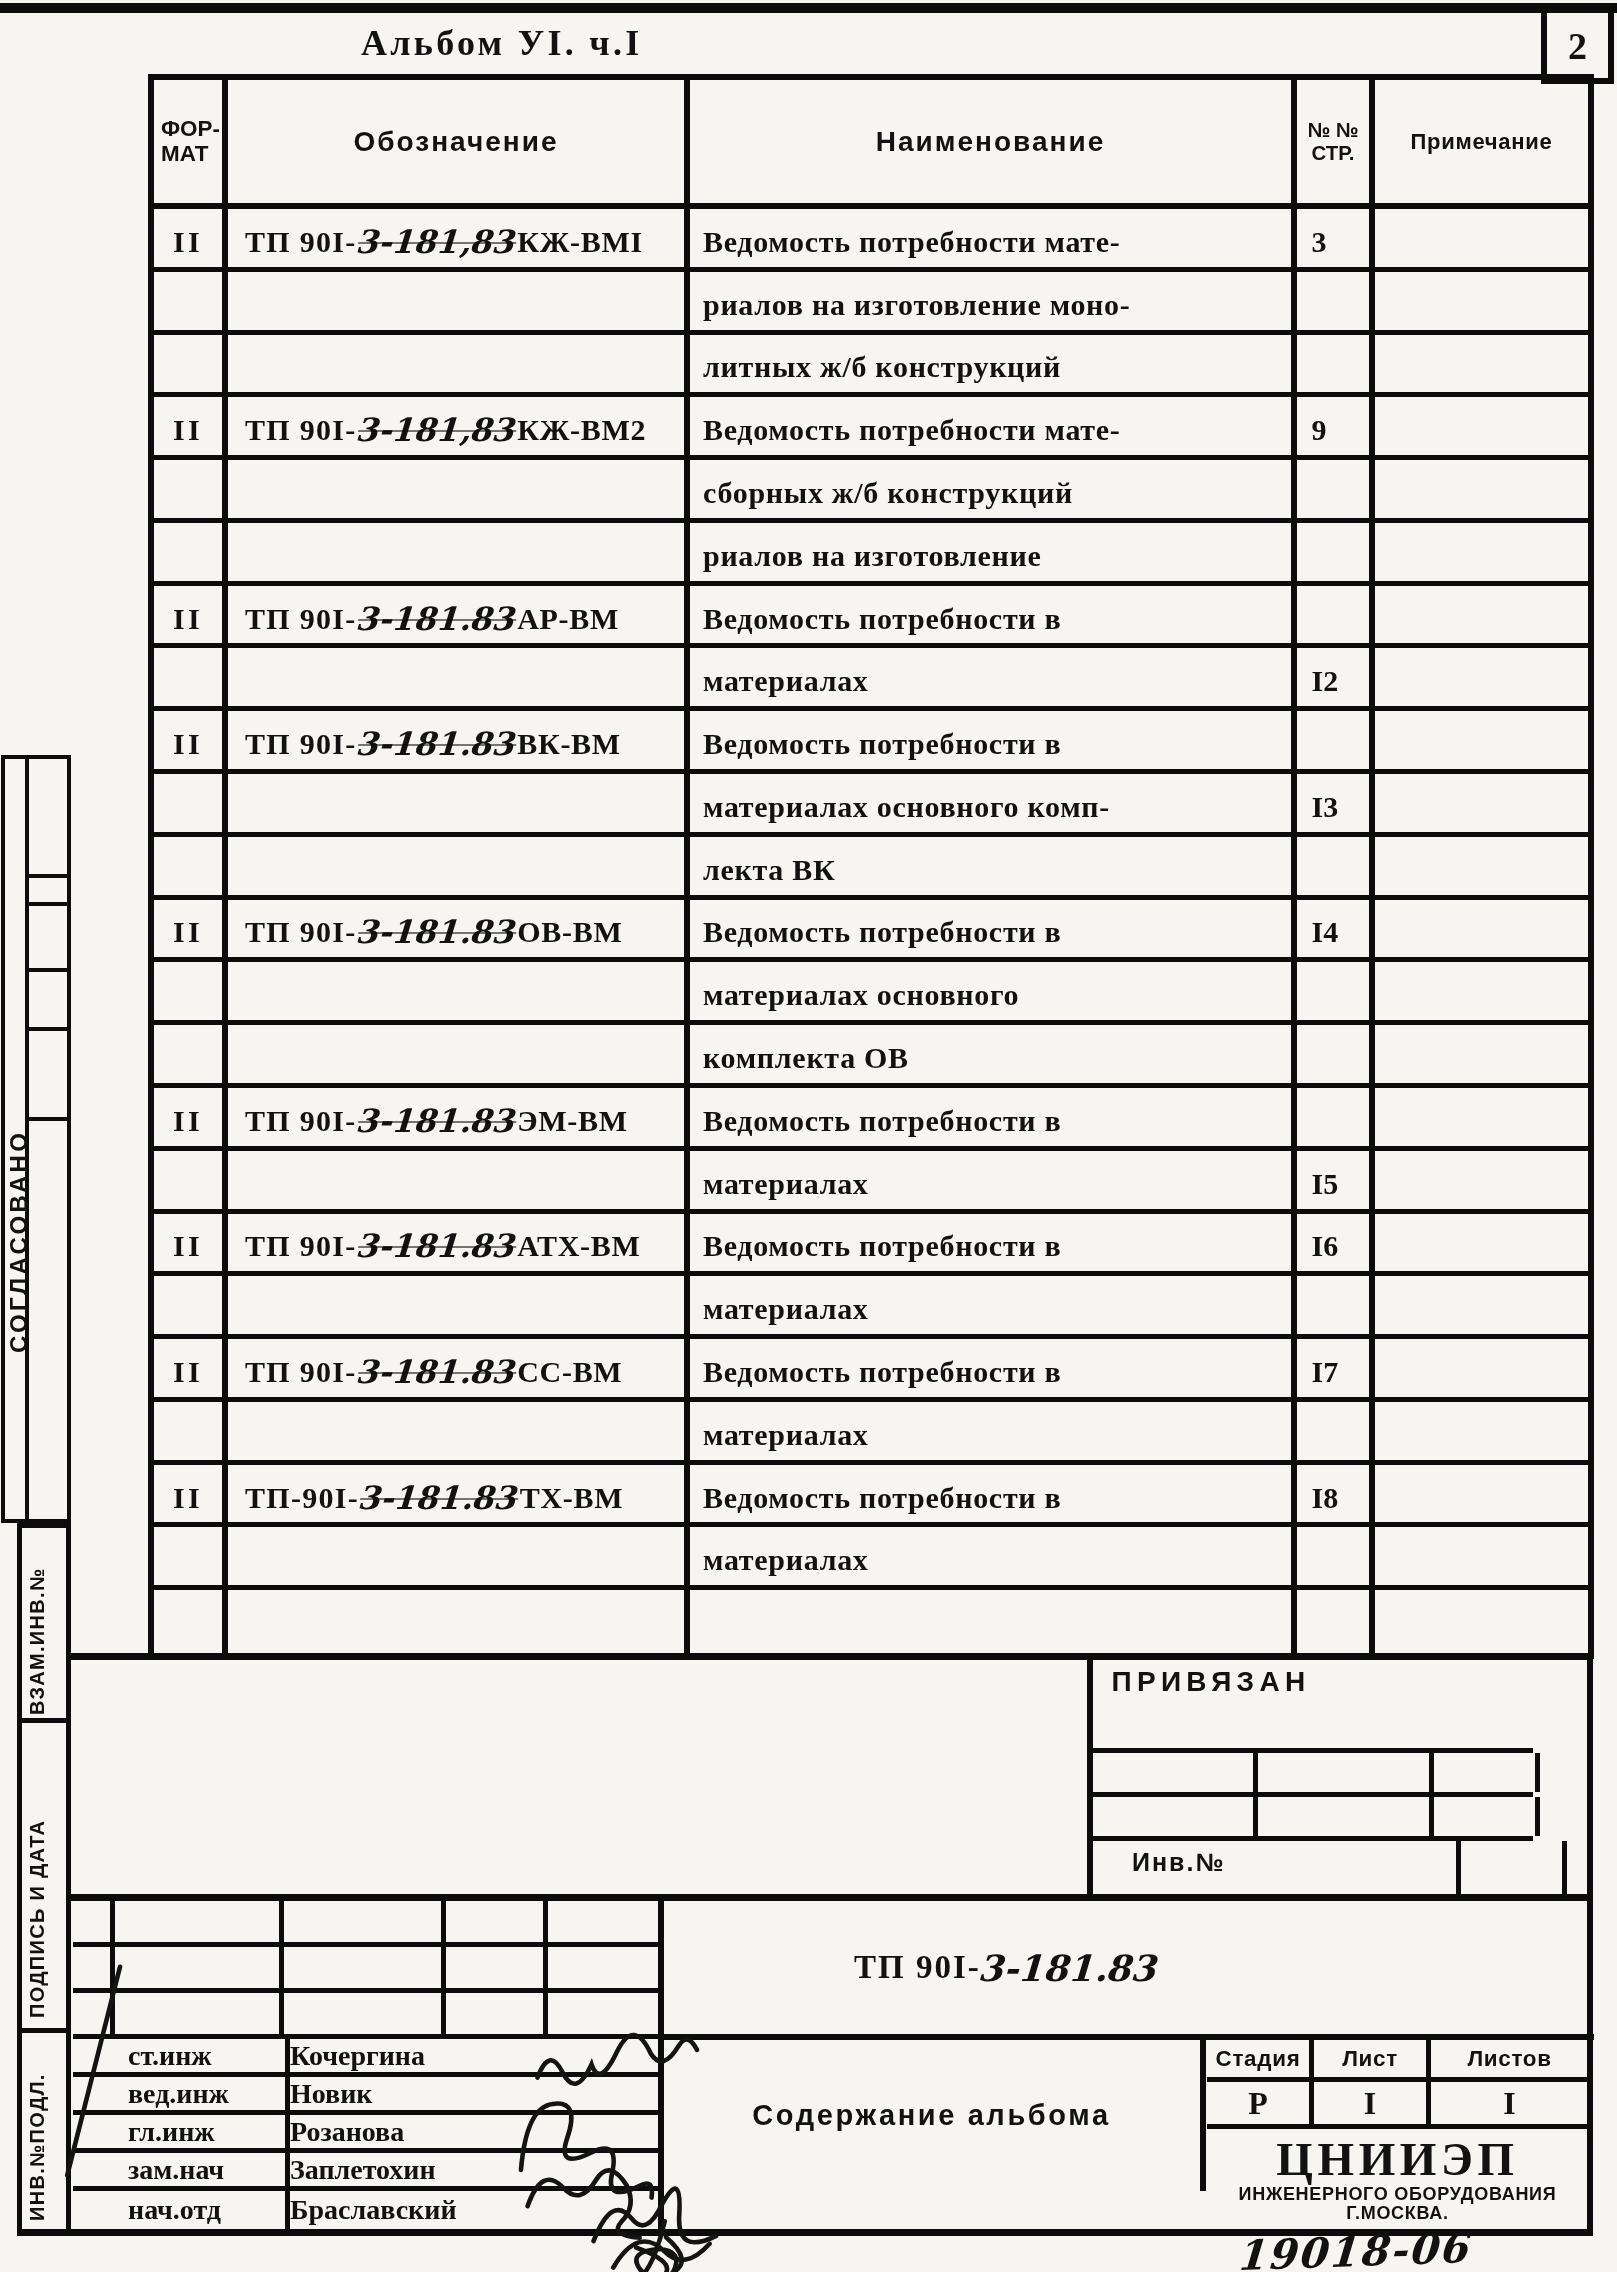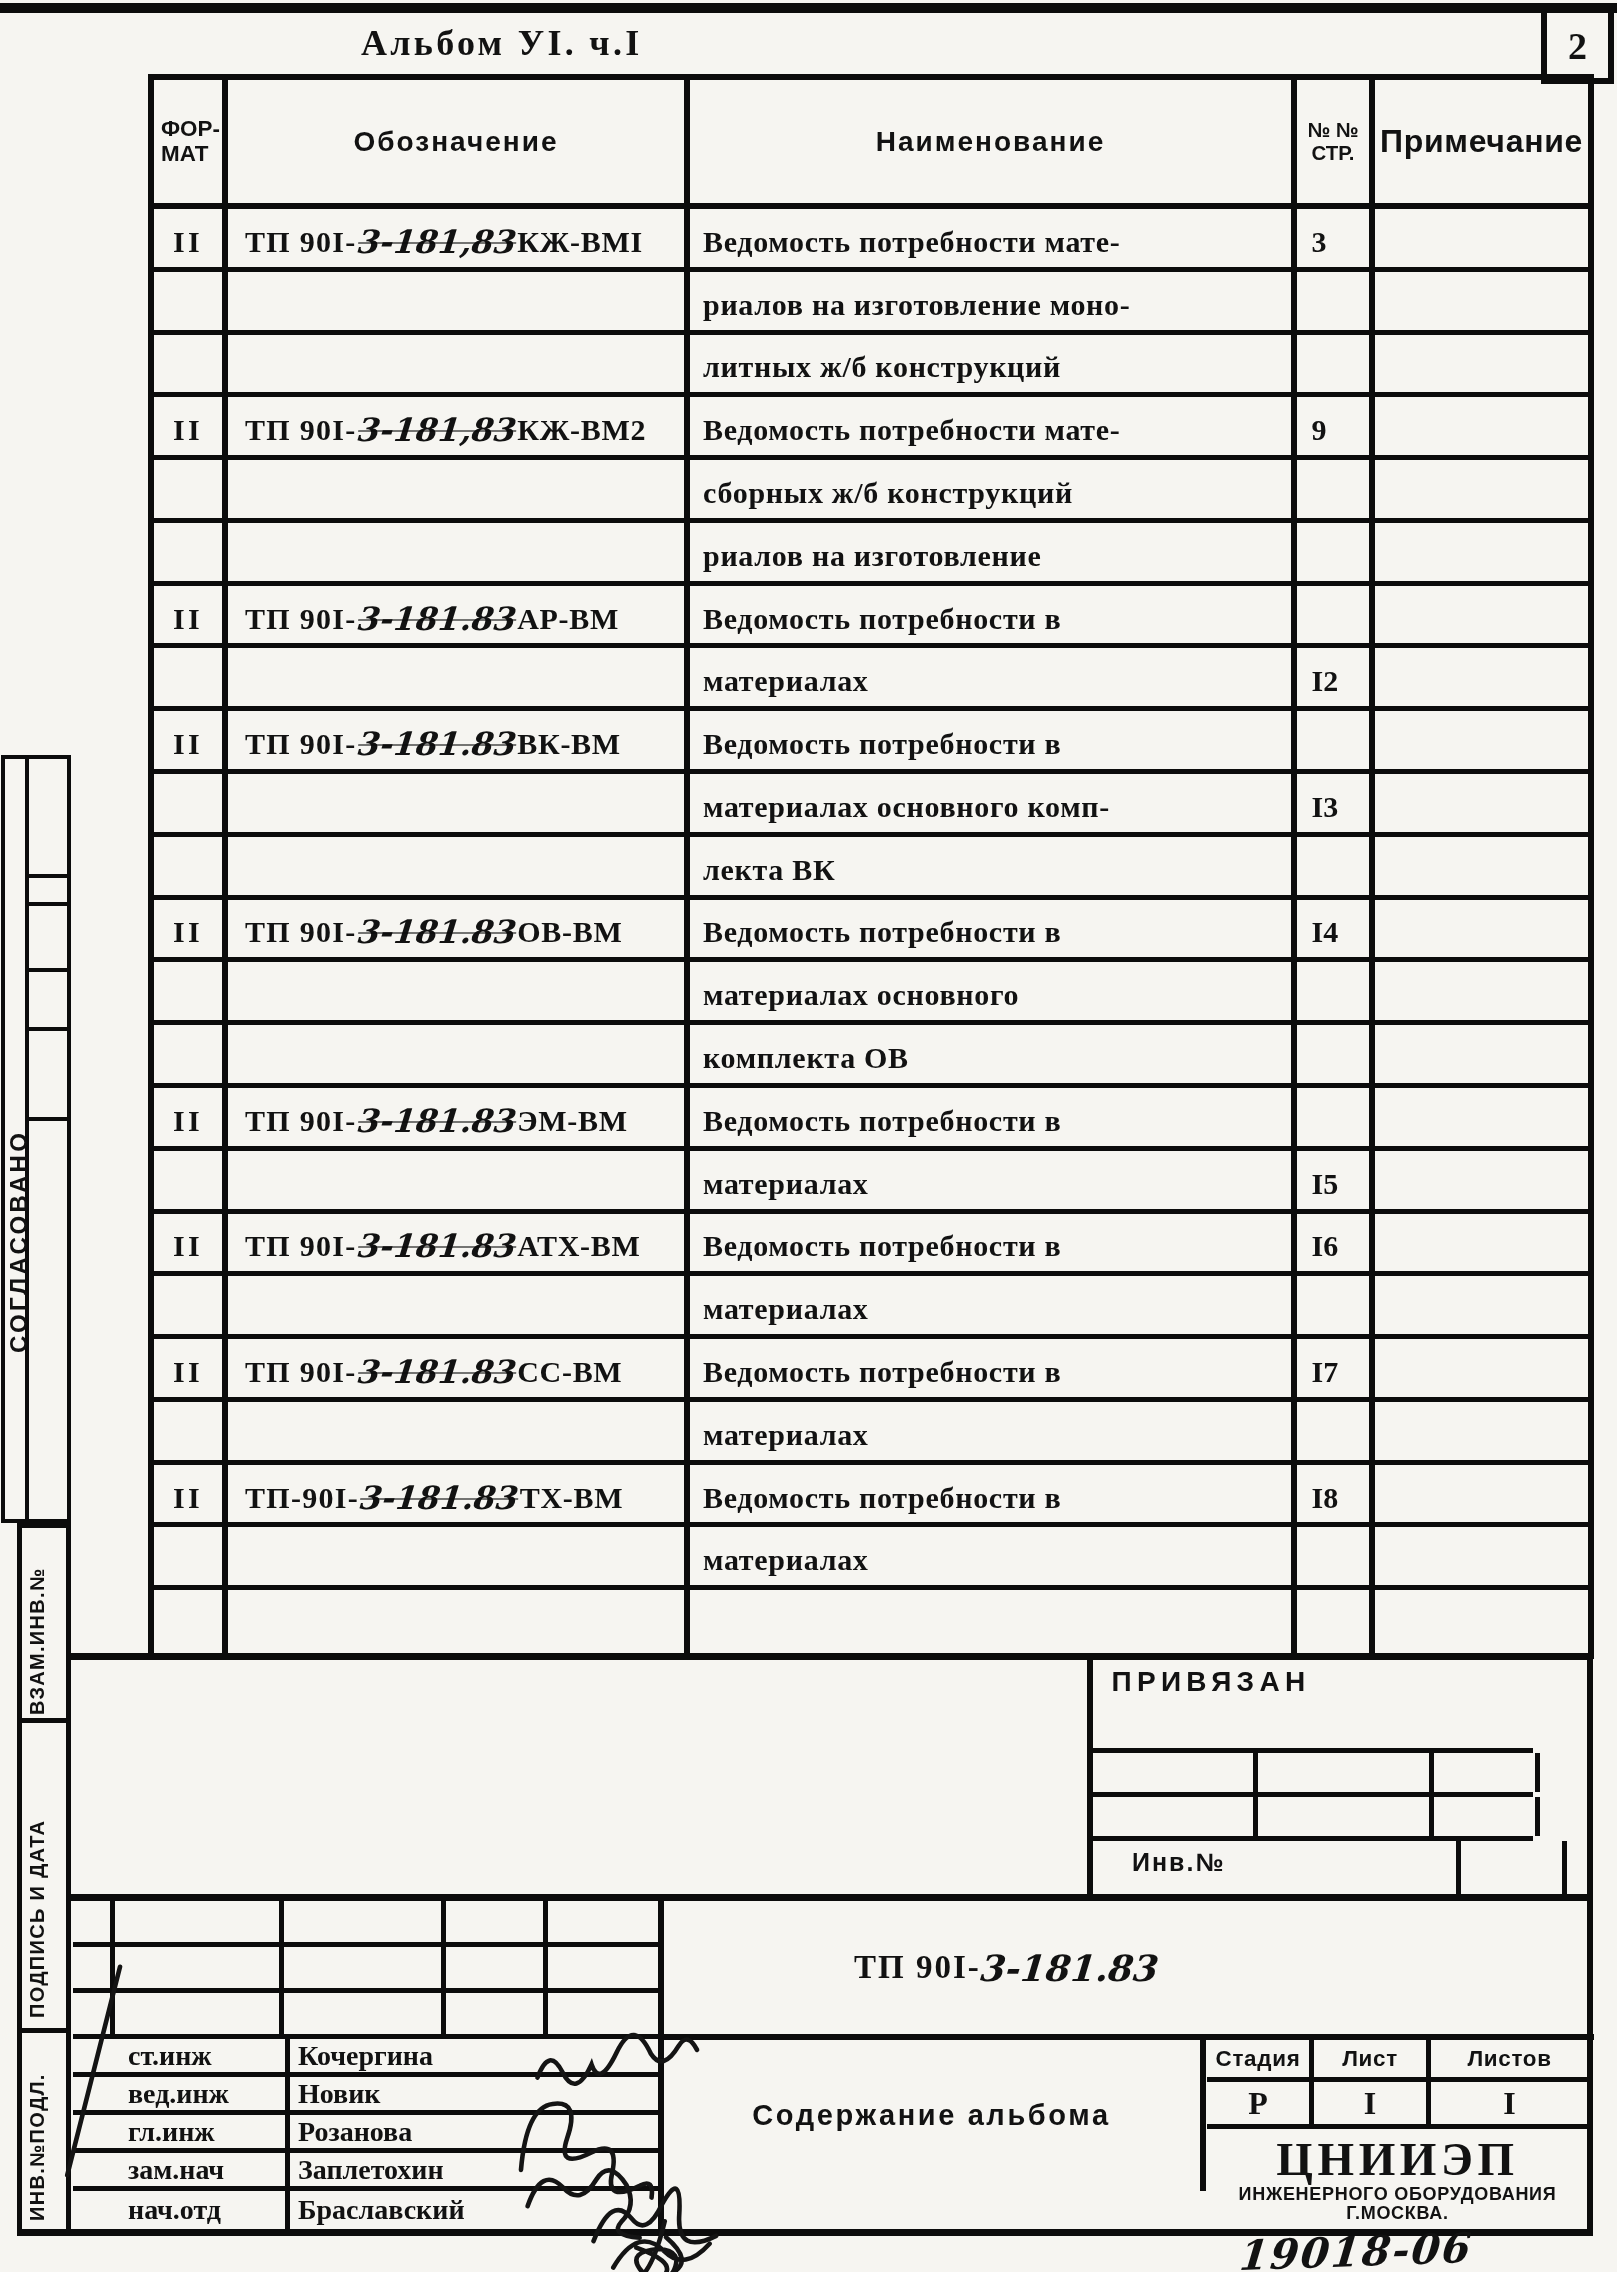--- a/index.html
+++ b/index.html
@@ -17,21 +17,21 @@
   .main-table{left:148px;top:74px;width:1446px;height:1585px;box-sizing:border-box;
         border:6.6px solid #0c0c0c;display:flex;flex-direction:column;}
   .thead{height:129px;box-sizing:border-box;border-bottom:6px solid #0c0c0c;display:grid;
         grid-template-columns:74px 462px 607px 78px 1fr;}
   .thead>div{box-sizing:border-box;display:flex;flex-direction:column;align-items:center;justify-content:center;
         font-family:"Liberation Sans",sans-serif;font-weight:bold;}
   .thead>div:not(:last-child){border-right:6px solid #0c0c0c;}
   .hdr-2line{font-size:22.4px;line-height:1.08;align-items:flex-start !important;padding-left:7px;}
   .hdr-big{font-size:28px;letter-spacing:2px;}
   .hdr-pages{font-size:20.4px;line-height:1.1;}
-  .hdr-note{font-size:32px;letter-spacing:0.7px;}
+  .hdr-note{font-size:22px;letter-spacing:0.7px;}
   .fl::first-letter{font-size:1.25em;}
   .tbody{flex:1;display:grid;grid-auto-rows:1fr;}
   .trow{display:grid;grid-template-columns:74px 462px 607px 78px 1fr;box-sizing:border-box;
         border-bottom:5.3px solid #0c0c0c;}
   .trow:last-child{border-bottom:none;}
   .cell{box-sizing:border-box;display:flex;align-items:center;font-size:30px;font-weight:bold;
         padding-top:8px;overflow:hidden;white-space:nowrap;}
   .trow .cell:not(:last-child){border-right:6px solid #0c0c0c;}
   .c-fmt{justify-content:center;letter-spacing:3.3px;}
   .c-des{padding-left:17px;}
@@ -85,21 +85,21 @@
         box-sizing:border-box;border-bottom:5.3px solid #0c0c0c;}
   .sig-grid .g-row>div{box-sizing:border-box;}
   .sig-grid .g-row>div:not(:last-child){border-right:5.3px solid #0c0c0c;}
   .sig-rows{flex:1;display:grid;grid-auto-rows:1fr;}
   .sig-row{display:grid;grid-template-columns:212px 267px 1fr;box-sizing:border-box;
         border-bottom:5.3px solid #0c0c0c;}
   .sig-row:last-child{border-bottom:none;}
   .sig-row>div{box-sizing:border-box;display:flex;align-items:center;font-size:28px;font-weight:bold;
         white-space:nowrap;overflow:visible;}
   .sig-role{padding-left:55px;}
-  .sig-name{padding-left:8px;border-left:5.3px solid #0c0c0c;}
+  .sig-name{border-left:5.3px solid #0c0c0c;}
   .docnum-cell{left:663px;top:1901px;width:924px;height:133px;display:flex;align-items:center;
         padding-left:191px;box-sizing:border-box;font-size:33px;font-weight:bold;}
   .docnum-hand{font-family:"DejaVu Serif",serif;font-style:italic;font-size:36px;transform:skewX(-6deg);}
   .docnum-line{left:658px;top:2034px;width:936px;height:6px;}
   .doctitle-cell{left:663px;top:2040px;width:543px;height:151px;box-sizing:border-box;
         border-right:6px solid #0c0c0c;display:flex;align-items:center;justify-content:center;
         font-family:"Liberation Sans",sans-serif;font-weight:bold;font-size:29px;letter-spacing:2.6px;}
   .stamp{left:1207px;top:2040px;width:381px;height:189px;display:flex;flex-direction:column;}
   .stamp-r1{height:42px;box-sizing:border-box;border-bottom:5.3px solid #0c0c0c;display:grid;
         grid-template-columns:107px 117px 1fr;}

